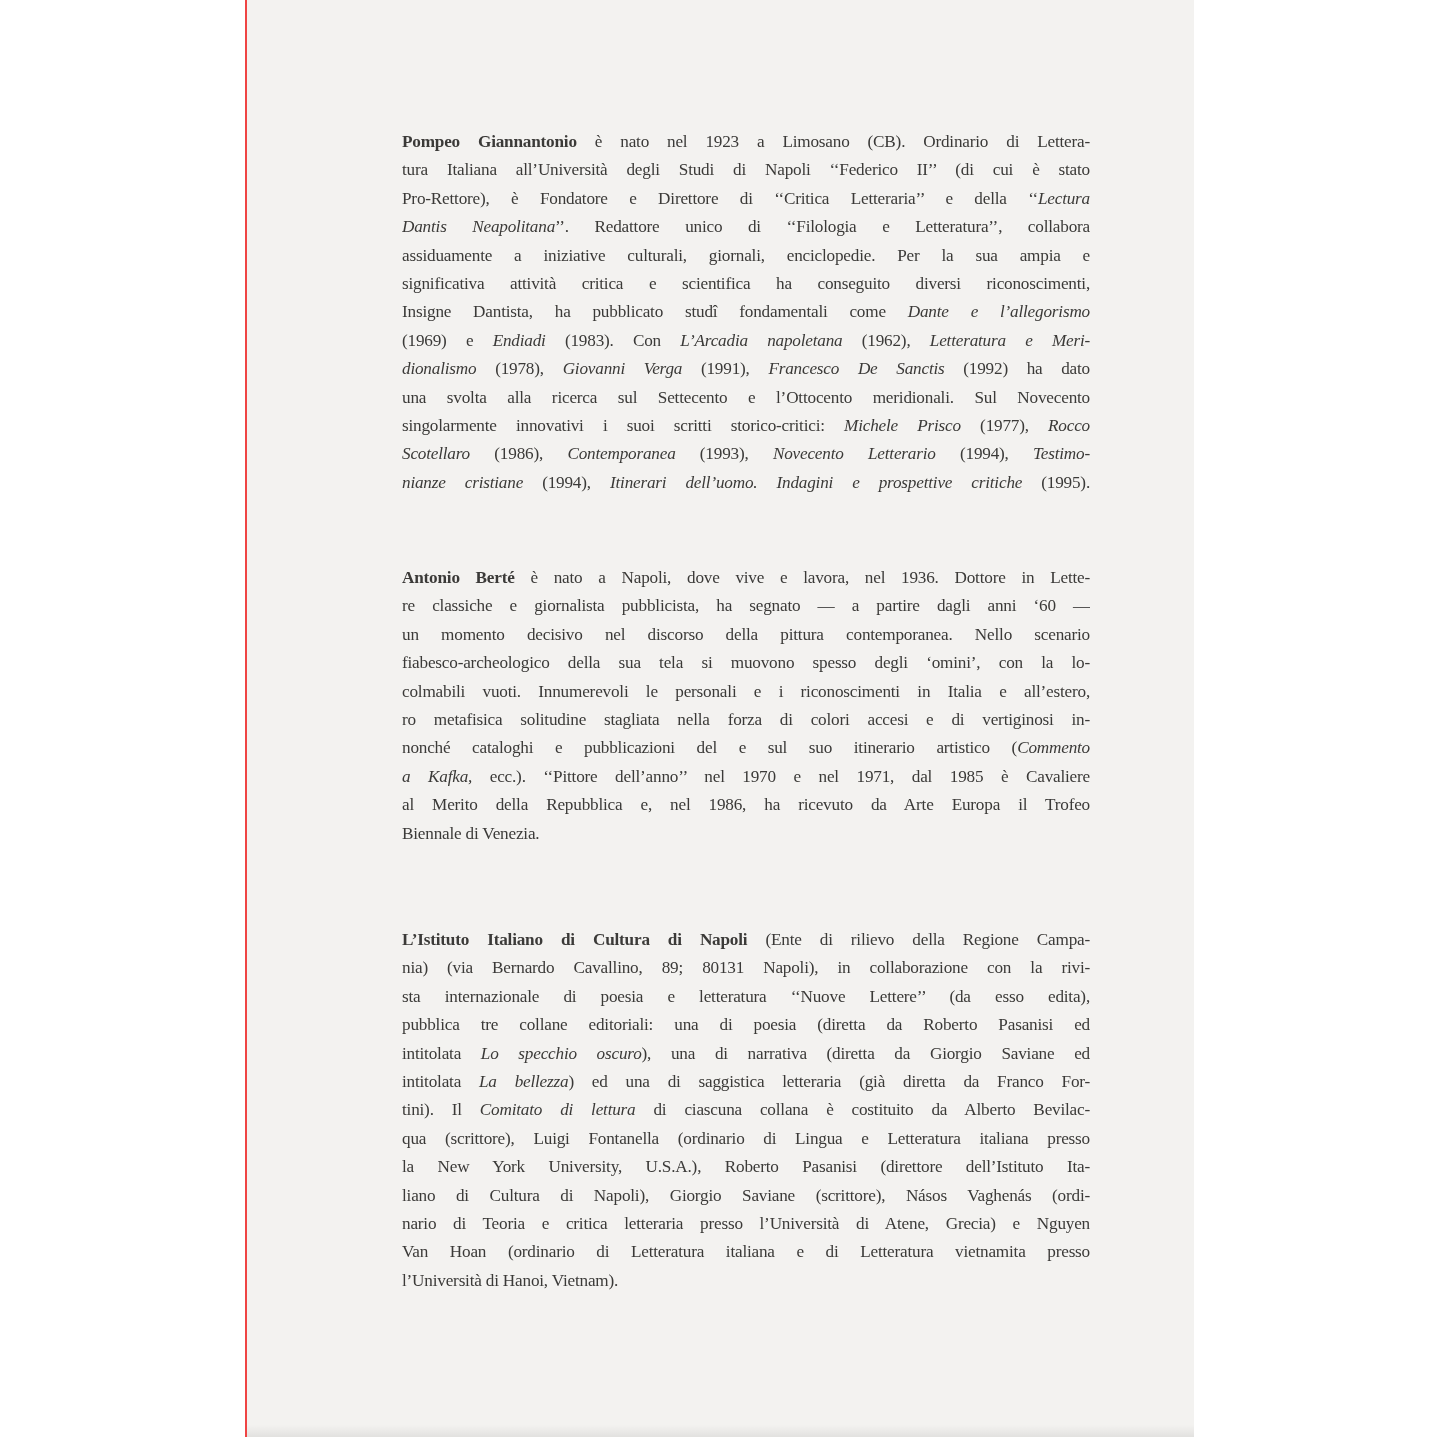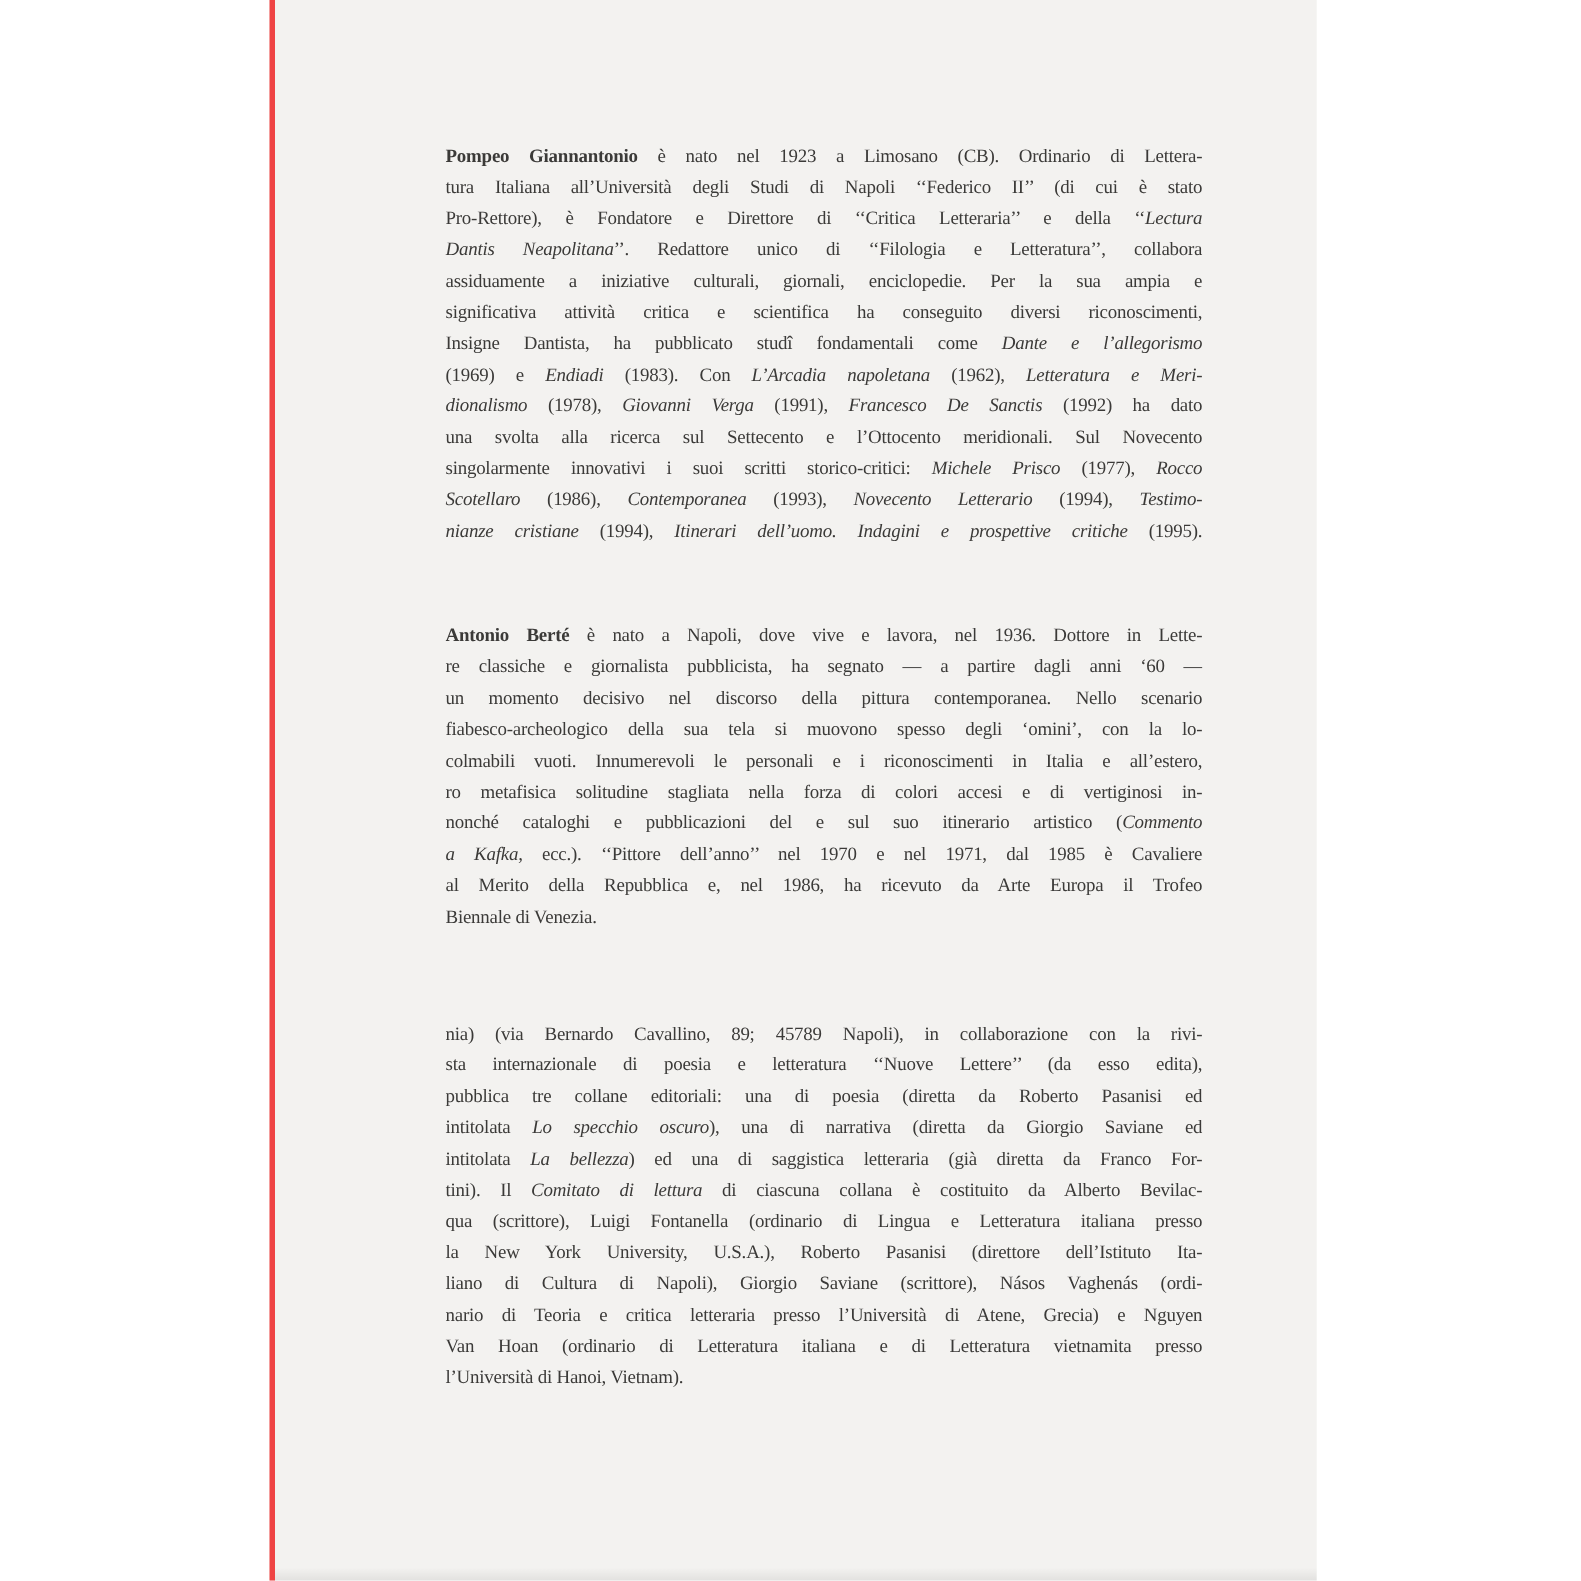--- a/index.html
+++ b/index.html
@@ -11,21 +11,21 @@
   .scan {
     position: relative;
     width: 1437px; height: 1437px;
     background: #ffffff;
   }
   .page {
     position: absolute;
     left: 245px; top: 0;
     width: 947px; height: 1437px;
     background: #f3f2f0;
-    border-left: 5px solid #ef4444;
+    border-left: 2px solid #ef4444;
   }
   .page::after {
     content: "";
     position: absolute;
     left: 0; bottom: 0;
     width: 100%; height: 12px;
     background: linear-gradient(to bottom, rgba(0,0,0,0), rgba(0,0,0,0.07));
   }
   .text-column {
     position: absolute;
@@ -82,21 +82,22 @@
           <div class="line"><span class="seg-normal">un momento decisivo nel discorso della pittura contemporanea. Nello scenario</span></div>
           <div class="line"><span class="seg-normal">fiabesco-archeologico della sua tela si muovono spesso degli ‘omini’, con la lo-</span></div>
           <div class="line"><span class="seg-normal">colmabili vuoti. Innumerevoli le personali e i riconoscimenti in Italia e all’estero,</span></div>
           <div class="line"><span class="seg-normal">ro metafisica solitudine stagliata nella forza di colori accesi e di vertiginosi in-</span></div>
           <div class="line"><span class="seg-normal">nonché cataloghi e pubblicazioni del e sul suo itinerario artistico (</span><span class="seg-italic">Commento</span></div>
           <div class="line"><span class="seg-italic">a Kafka,</span><span class="seg-normal"> ecc.). ‘‘Pittore dell’anno’’ nel 1970 e nel 1971, dal 1985 è Cavaliere</span></div>
           <div class="line"><span class="seg-normal">al Merito della Repubblica e, nel 1986, ha ricevuto da Arte Europa il Trofeo</span></div>
           <div class="line last"><span class="seg-normal">Biennale di Venezia.</span></div>
         </div>
         <div class="paragraph">
-          <div class="line"><span class="seg-normal">nia) (via Bernardo Cavallino, 89; 45789 Napoli), in collaborazione con la rivi-</span></div>
+          <div class="line"><span class="seg-bold">L’Istituto Italiano di Cultura di Napoli</span><span class="seg-normal"> (Ente di rilievo della Regione Campa-</span></div>
+          <div class="line"><span class="seg-normal">nia) (via Bernardo Cavallino, 89; 80131 Napoli), in collaborazione con la rivi-</span></div>
           <div class="line"><span class="seg-normal">sta internazionale di poesia e letteratura ‘‘Nuove Lettere’’ (da esso edita),</span></div>
           <div class="line"><span class="seg-normal">pubblica tre collane editoriali: una di poesia (diretta da Roberto Pasanisi ed</span></div>
           <div class="line"><span class="seg-normal">intitolata </span><span class="seg-italic">Lo specchio oscuro</span><span class="seg-normal">), una di narrativa (diretta da Giorgio Saviane ed</span></div>
           <div class="line"><span class="seg-normal">intitolata </span><span class="seg-italic">La bellezza</span><span class="seg-normal">) ed una di saggistica letteraria (già diretta da Franco For-</span></div>
           <div class="line"><span class="seg-normal">tini). Il </span><span class="seg-italic">Comitato di lettura</span><span class="seg-normal"> di ciascuna collana è costituito da Alberto Bevilac-</span></div>
           <div class="line"><span class="seg-normal">qua (scrittore), Luigi Fontanella (ordinario di Lingua e Letteratura italiana presso</span></div>
           <div class="line"><span class="seg-normal">la New York University, U.S.A.), Roberto Pasanisi (direttore dell’Istituto Ita-</span></div>
           <div class="line"><span class="seg-normal">liano di Cultura di Napoli), Giorgio Saviane (scrittore), Násos Vaghenás (ordi-</span></div>
           <div class="line"><span class="seg-normal">nario di Teoria e critica letteraria presso l’Università di Atene, Grecia) e Nguyen</span></div>
           <div class="line"><span class="seg-normal">Van Hoan (ordinario di Letteratura italiana e di Letteratura vietnamita presso</span></div>

